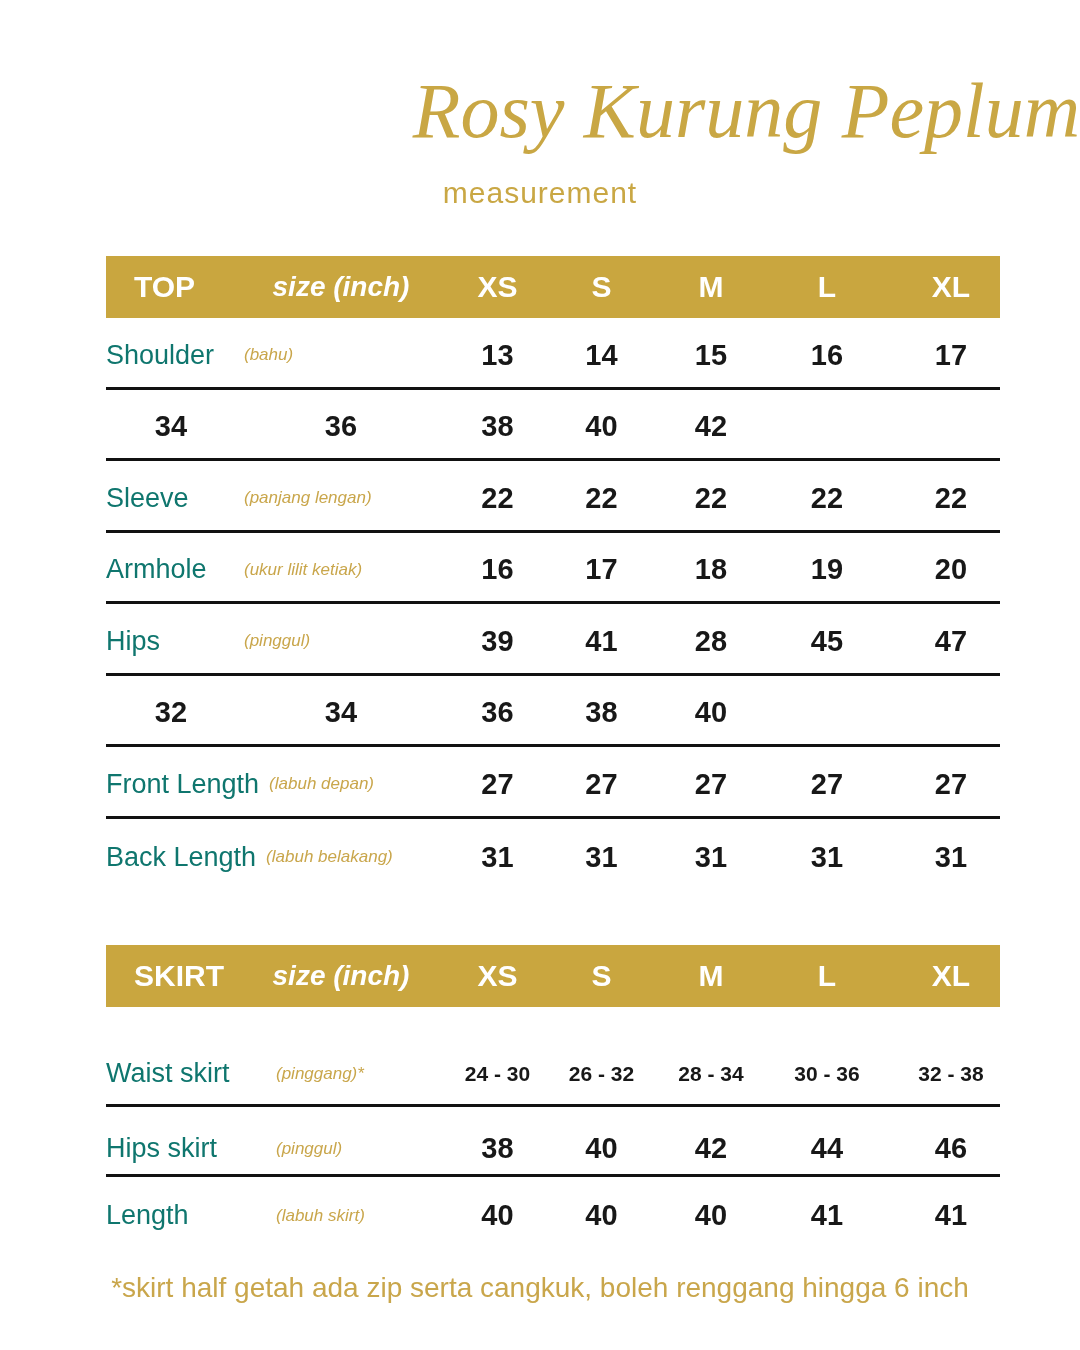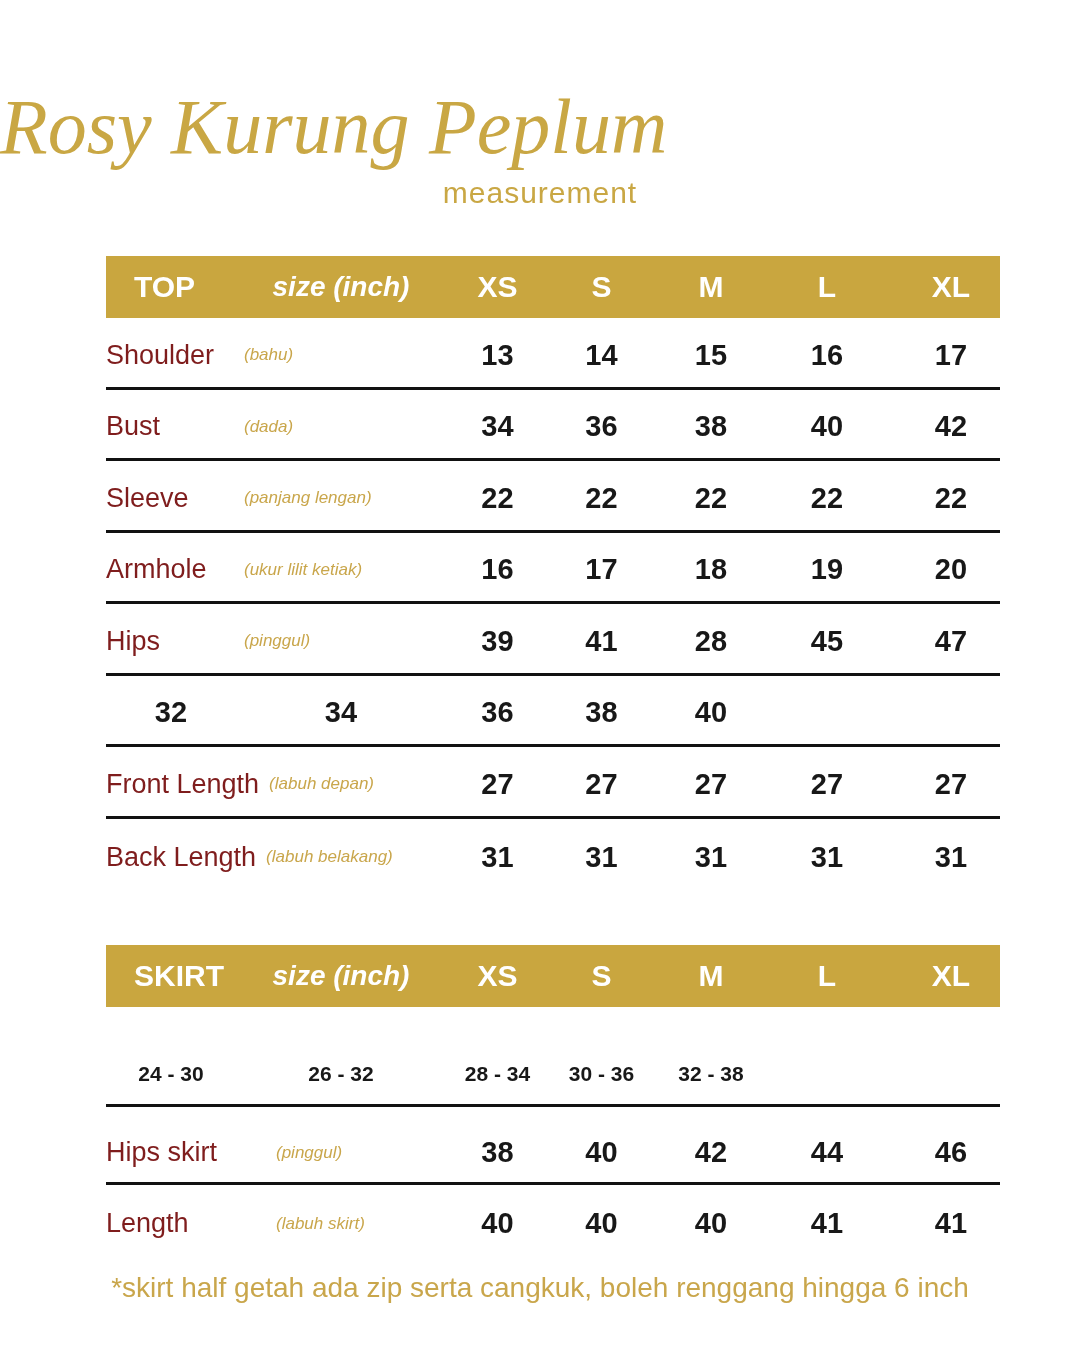--- a/index.html
+++ b/index.html
@@ -1,21 +1,21 @@
 <!DOCTYPE html>
 <html><head>
 <meta charset="utf-8">
 <style>
   html,body{margin:0;padding:0;}
   body{
     width:1080px;height:1350px;background:#ffffff;position:relative;
     font-family:"Liberation Sans", sans-serif;overflow:hidden;
   }
   .title{
-    position:absolute;top:88px;left:0;width:1080px;text-align:left;
+    position:absolute;top:72px;left:0;width:1080px;text-align:right;
     font-family:"Liberation Serif", serif;font-style:italic;font-weight:normal;
     font-size:78px;line-height:1.0;color:#C9A744;margin:0;
   }
   .subtitle{
     position:absolute;top:176px;left:0;width:1080px;text-align:center;
     font-size:30px;font-weight:normal;color:#C9A744;letter-spacing:1px;margin:0;
   }
   .size-table{position:absolute;left:90px;width:910px;}
   .grid-row{
     display:grid;
@@ -28,37 +28,37 @@
   }
   .th-name{padding-left:28px;}
   .th-unit{font-style:italic;font-size:28px;text-align:center;}
   .th-size{text-align:center;}
   .tbody .trow{
     height:71.5px;border-bottom:3px solid #111111;padding-top:6px;
   }
   .tbody .trow:last-child{border-bottom:none;}
   .label-cell{grid-column:span 2;display:flex;align-items:center;}
   .en{
-    font-size:27px;color:#7f1d1d;min-width:128px;padding-right:10px;
+    font-size:27px;color:#0f766e;min-width:128px;padding-right:10px;
     white-space:nowrap;
   }
   .my{
     font-size:17px;color:#C9A64B;font-style:italic;white-space:nowrap;
   }
   .val{
     text-align:center;font-weight:bold;font-size:29px;color:#181818;
     white-space:nowrap;
   }
   
   #top-table{top:256px;}
   
   #skirt-table{top:945px;}
   #skirt-table .en{min-width:160px;}
   #skirt-table .trow:nth-child(1){height:100px;padding-top:36px;}
-  #skirt-table .trow:nth-child(2){height:78px;padding-top:16px;}
+  #skirt-table .trow:nth-child(2){height:70px;padding-top:16px;}
   #skirt-table .trow:nth-child(3){height:77px;padding-top:0;}
   #skirt-table .trow:nth-child(1) .val{font-size:21px;}
   .footnote{
     position:absolute;top:1272px;left:0;width:1080px;text-align:center;
     font-size:28px;color:#C9A64B;margin:0;
   }
 </style>
 </head>
 <body>
 
@@ -81,24 +81,20 @@
         <span class="en">Shoulder</span>
         <span class="my">(bahu)</span>
       </div>
       <div class="val">13</div>
       <div class="val">14</div>
       <div class="val">15</div>
       <div class="val">16</div>
       <div class="val">17</div>
     </div>
     <div class="grid-row trow">
-      <div class="label-cell">
-        <span class="en">Bust</span>
-        <span class="my">(dada)</span>
-      </div>
       <div class="val">34</div>
       <div class="val">36</div>
       <div class="val">38</div>
       <div class="val">40</div>
       <div class="val">42</div>
     </div>
     <div class="grid-row trow">
       <div class="label-cell">
         <span class="en">Sleeve</span>
         <span class="my">(panjang lengan)</span>
@@ -168,20 +164,24 @@
     <div class="th-name">SKIRT</div>
     <div class="th-unit">size (inch)</div>
     <div class="th-size">XS</div>
     <div class="th-size">S</div>
     <div class="th-size">M</div>
     <div class="th-size">L</div>
     <div class="th-size">XL</div>
   </div>
   <div class="tbody">
     <div class="grid-row trow">
+      <div class="label-cell">
+        <span class="en">Waist skirt</span>
+        <span class="my">(pinggang)*</span>
+      </div>
       <div class="val">24 - 30</div>
       <div class="val">26 - 32</div>
       <div class="val">28 - 34</div>
       <div class="val">30 - 36</div>
       <div class="val">32 - 38</div>
     </div>
     <div class="grid-row trow">
       <div class="label-cell">
         <span class="en">Hips skirt</span>
         <span class="my">(pinggul)</span>

